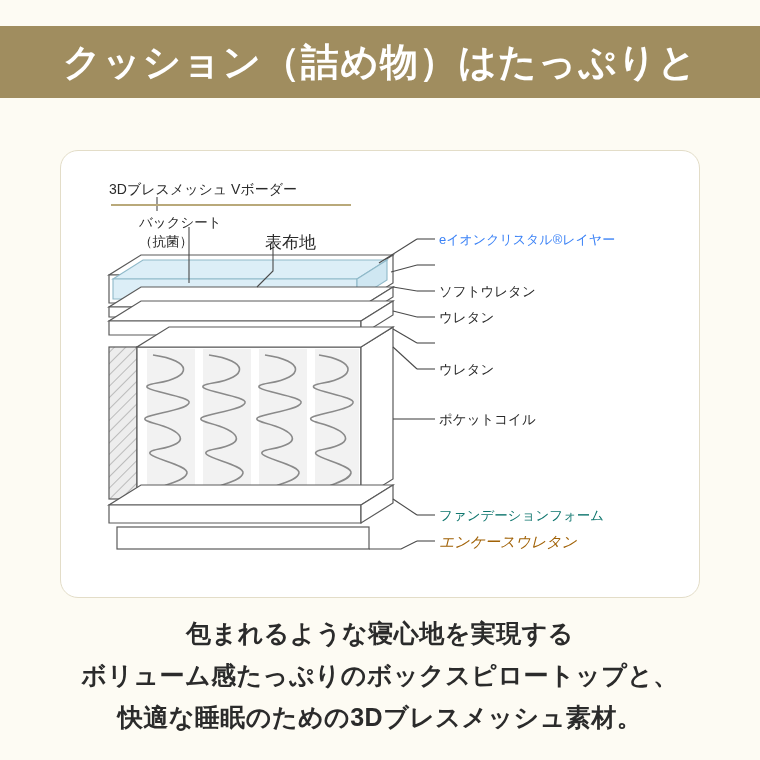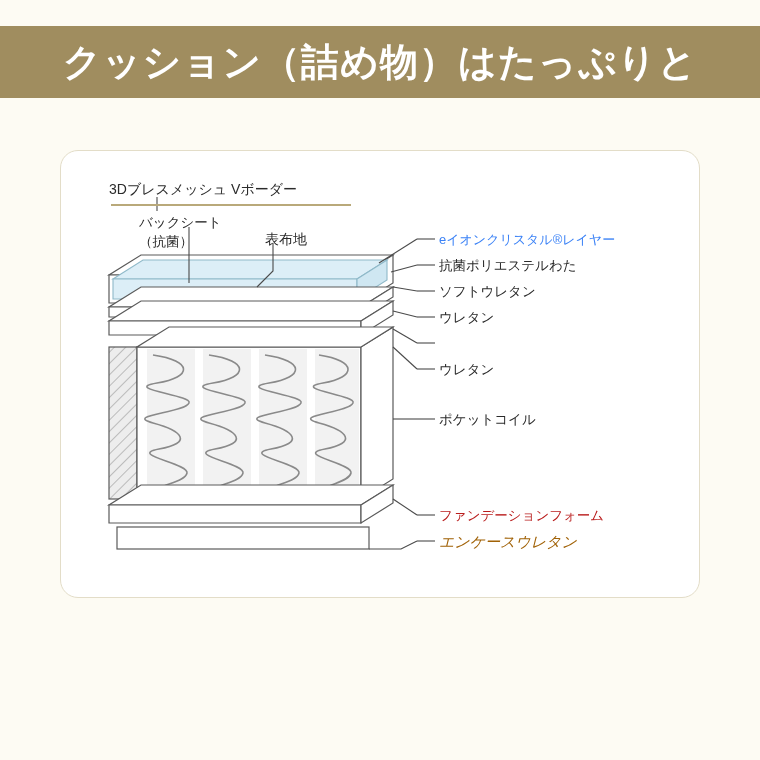--- a/index.html
+++ b/index.html
@@ -189,27 +189,31 @@
         </g>
       </svg>
 
       <div style="position:absolute;left:48px;top:30px;font-size:14px;color:#2b2b2b;white-space:nowrap;">3Dブレスメッシュ Vボーダー</div>
 
       <div style="position:absolute;left:78px;top:62px;font-size:13.5px;color:#2b2b2b;line-height:19px;text-align:left;white-space:nowrap;">
         <div>バックシート</div>
         <div>（抗菌）</div>
       </div>
 
-      <div style="position:absolute;left:204px;top:80px;font-size:14px;color:#2b2b2b;white-space:nowrap;">表布地</div>
+      <div style="position:absolute;left:204px;top:80px;font-size:17px;color:#2b2b2b;white-space:nowrap;">表布地</div>
 
       <div style="position:absolute;left:378px;top:80px;font-size:13px;color:#3b82f6;white-space:nowrap;">eイオンクリスタル®レイヤー</div>
-      <div style="position:absolute;left:378px;top:106px;font-size:13.5px;color:#2b2b2b;white-space:nowrap;">抗菌ポリエステルわた</div>
       <div style="position:absolute;left:378px;top:132px;font-size:13.5px;color:#2b2b2b;white-space:nowrap;">ソフトウレタン</div>
       <div style="position:absolute;left:378px;top:158px;font-size:13.5px;color:#2b2b2b;white-space:nowrap;">ウレタン</div>
       <div style="position:absolute;left:378px;top:210px;font-size:13.5px;color:#2b2b2b;white-space:nowrap;">ウレタン</div>
       <div style="position:absolute;left:378px;top:260px;font-size:13.5px;color:#2b2b2b;white-space:nowrap;">ポケットコイル</div>
-      <div style="position:absolute;left:378px;top:356px;font-size:13.5px;color:#b91c1c;white-space:nowrap;">ファンデーションフォーム</div>
+      <div style="position:absolute;left:378px;top:356px;font-size:13.5px;color:#0f766e;white-space:nowrap;">ファンデーションフォーム</div>
       <div style="position:absolute;left:378px;top:382px;font-size:15px;color:#a16207;white-space:nowrap;font-style:italic;">エンケースウレタン</div>
     </div>
   </div>
 
+  <div class="caption">
+    <div class="caption-line">包まれるような寝心地を実現する</div>
+    <div class="caption-line">ボリューム感たっぷりのボックスピロートップと、</div>
+    <div class="caption-line">快適な睡眠のための3Dブレスメッシュ素材。</div>
+  </div>
 
 </div>
 
 </body></html>

